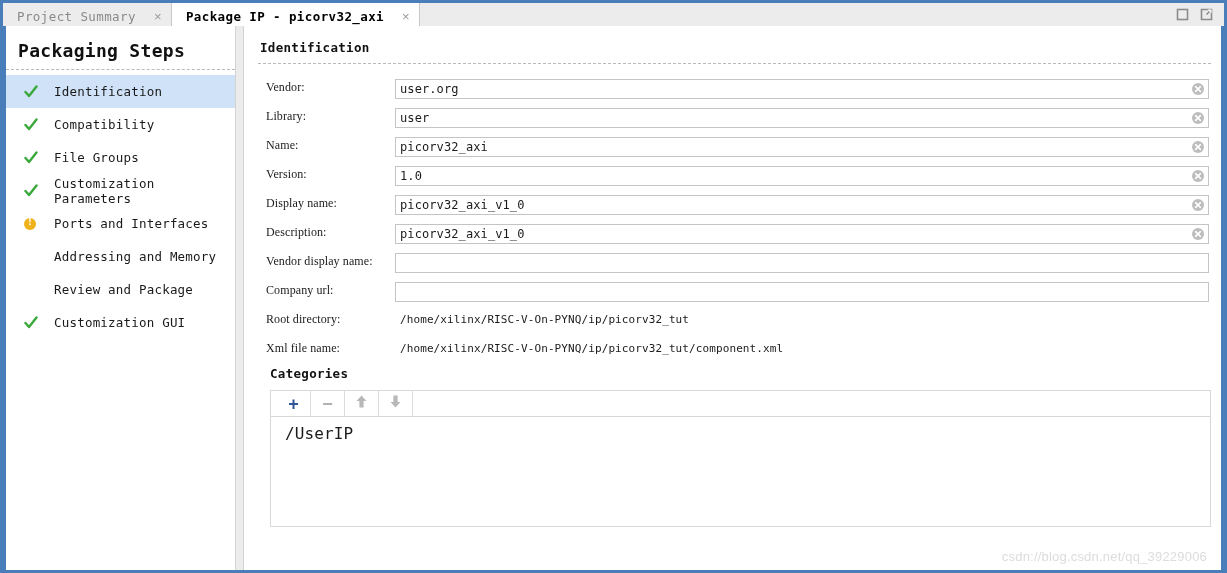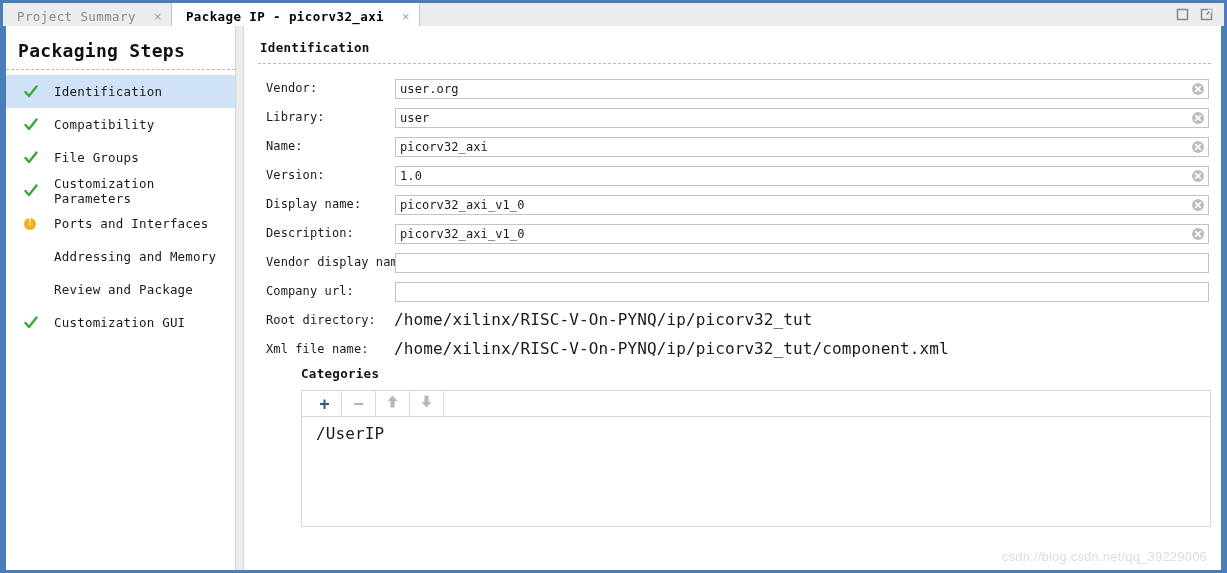--- a/index.html
+++ b/index.html
@@ -165,20 +165,21 @@
     display: flex;
     align-items: center;
   }
   .flabel {
     position: absolute;
     left: 22px;
     font-size: 12px;
     color: #1a1a1a;
     white-space: nowrap;
     letter-spacing: 0.1px;
+    font-family: Liberation Serif, serif;
   }
   .fieldwrap {
     position: absolute;
     left: 151px;
     right: 12px;
     height: 20px;
   }
   .finput {
     width: 100%;
     height: 20px;
@@ -194,30 +195,30 @@
   .finput.noclear { padding-right: 4px; }
   .clearbtn {
     position: absolute;
     right: 4px;
     top: 3px;
     width: 14px; height: 14px;
     cursor: pointer;
   }
   .ftext {
     position: absolute;
-    left: 150px;
-    font-size: 16px;
+    left: 156px;
+    font-size: 11px;
     color: #1a1a1a;
     white-space: nowrap;
     letter-spacing: 0.1px;
     text-align: center;
   }
 
   
-  #categories { position: absolute; left: 0; top: 340px; width: 100%; padding-left: 31px; }
+  #categories { position: absolute; left: 0; top: 340px; width: 100%; }
   #cat-title {
     font-size: 12.5px;
     font-weight: bold;
     color: #111;
     padding-left: 26px;
     letter-spacing: 0.3px;
   }
   #cat-box {
     margin: 9px 10px 0 26px;
     border: 1px solid #d8d8d8;

